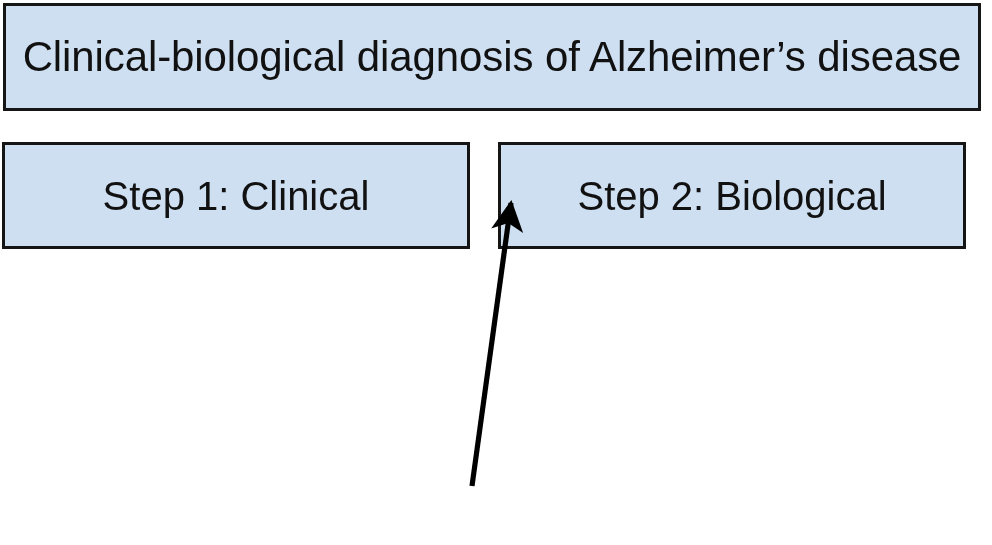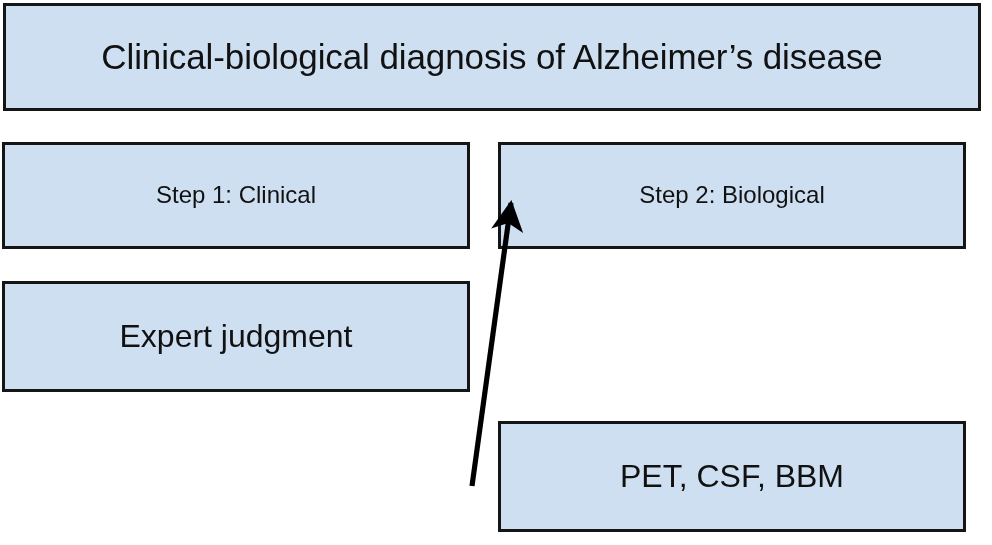--- a/index.html
+++ b/index.html
@@ -37,32 +37,32 @@
     white-space: nowrap;
   }
   
   #title-box {
     left: 3px;
     top: 3px;
     width: 978px;
     height: 108px;
   }
   #title-box .box-label {
-    font-size: 35px;
+    font-size: 42px;
     letter-spacing: -0.1px;
   }
   
   .row-1 { top: 142px;  height: 107px; }
   .row-2 { top: 281px;  height: 111px; }
   .row-3 { top: 421px;  height: 111px; }
 
   .col-left  { left: 2px;   width: 468px; }
   .col-right { left: 498px; width: 468px; }
 
-  .box.step    .box-label { font-size: 24px; }
+  .box.step    .box-label { font-size: 40px; }
   .box.detail  .box-label { font-size: 32px; }
 
   
   #connector-arrow {
     position: absolute;
     left: 0;
     top: 0;
     width: 992px;
     height: 545px;
     pointer-events: none;
@@ -75,33 +75,27 @@
 <div id="diagram">
 
   <div class="box" id="title-box">
     <span class="box-label">Clinical-biological diagnosis of Alzheimer’s disease</span>
   </div>
 
   <div class="box step row-1 col-left">
     <span class="box-label">Step 1: Clinical</span>
   </div>
 
-  <div class="box detail row-2 col-left">
-    <span class="box-label">Expert judgment</span>
-  </div>
 
 
   <div class="box step row-1 col-right">
     <span class="box-label">Step 2: Biological</span>
   </div>
 
 
-  <div class="box detail row-3 col-right">
-    <span class="box-label">PET, CSF, BBM</span>
-  </div>
 
   <svg id="connector-arrow" viewBox="0 0 992 545">
     <defs>
       <marker id="arrowhead" markerWidth="7" markerHeight="7" refX="5.4" refY="3.1" orient="auto" markerUnits="strokeWidth">
         <path d="M 0 0 L 6 3.1 L 0 6.2 L 1.5 3.1 Z" fill="#000000"></path>
       </marker>
     </defs>
     <line x1="472" y1="486" x2="511" y2="203" stroke="#000000" stroke-width="5.2" marker-end="url(#arrowhead)"></line>
   </svg>
 

